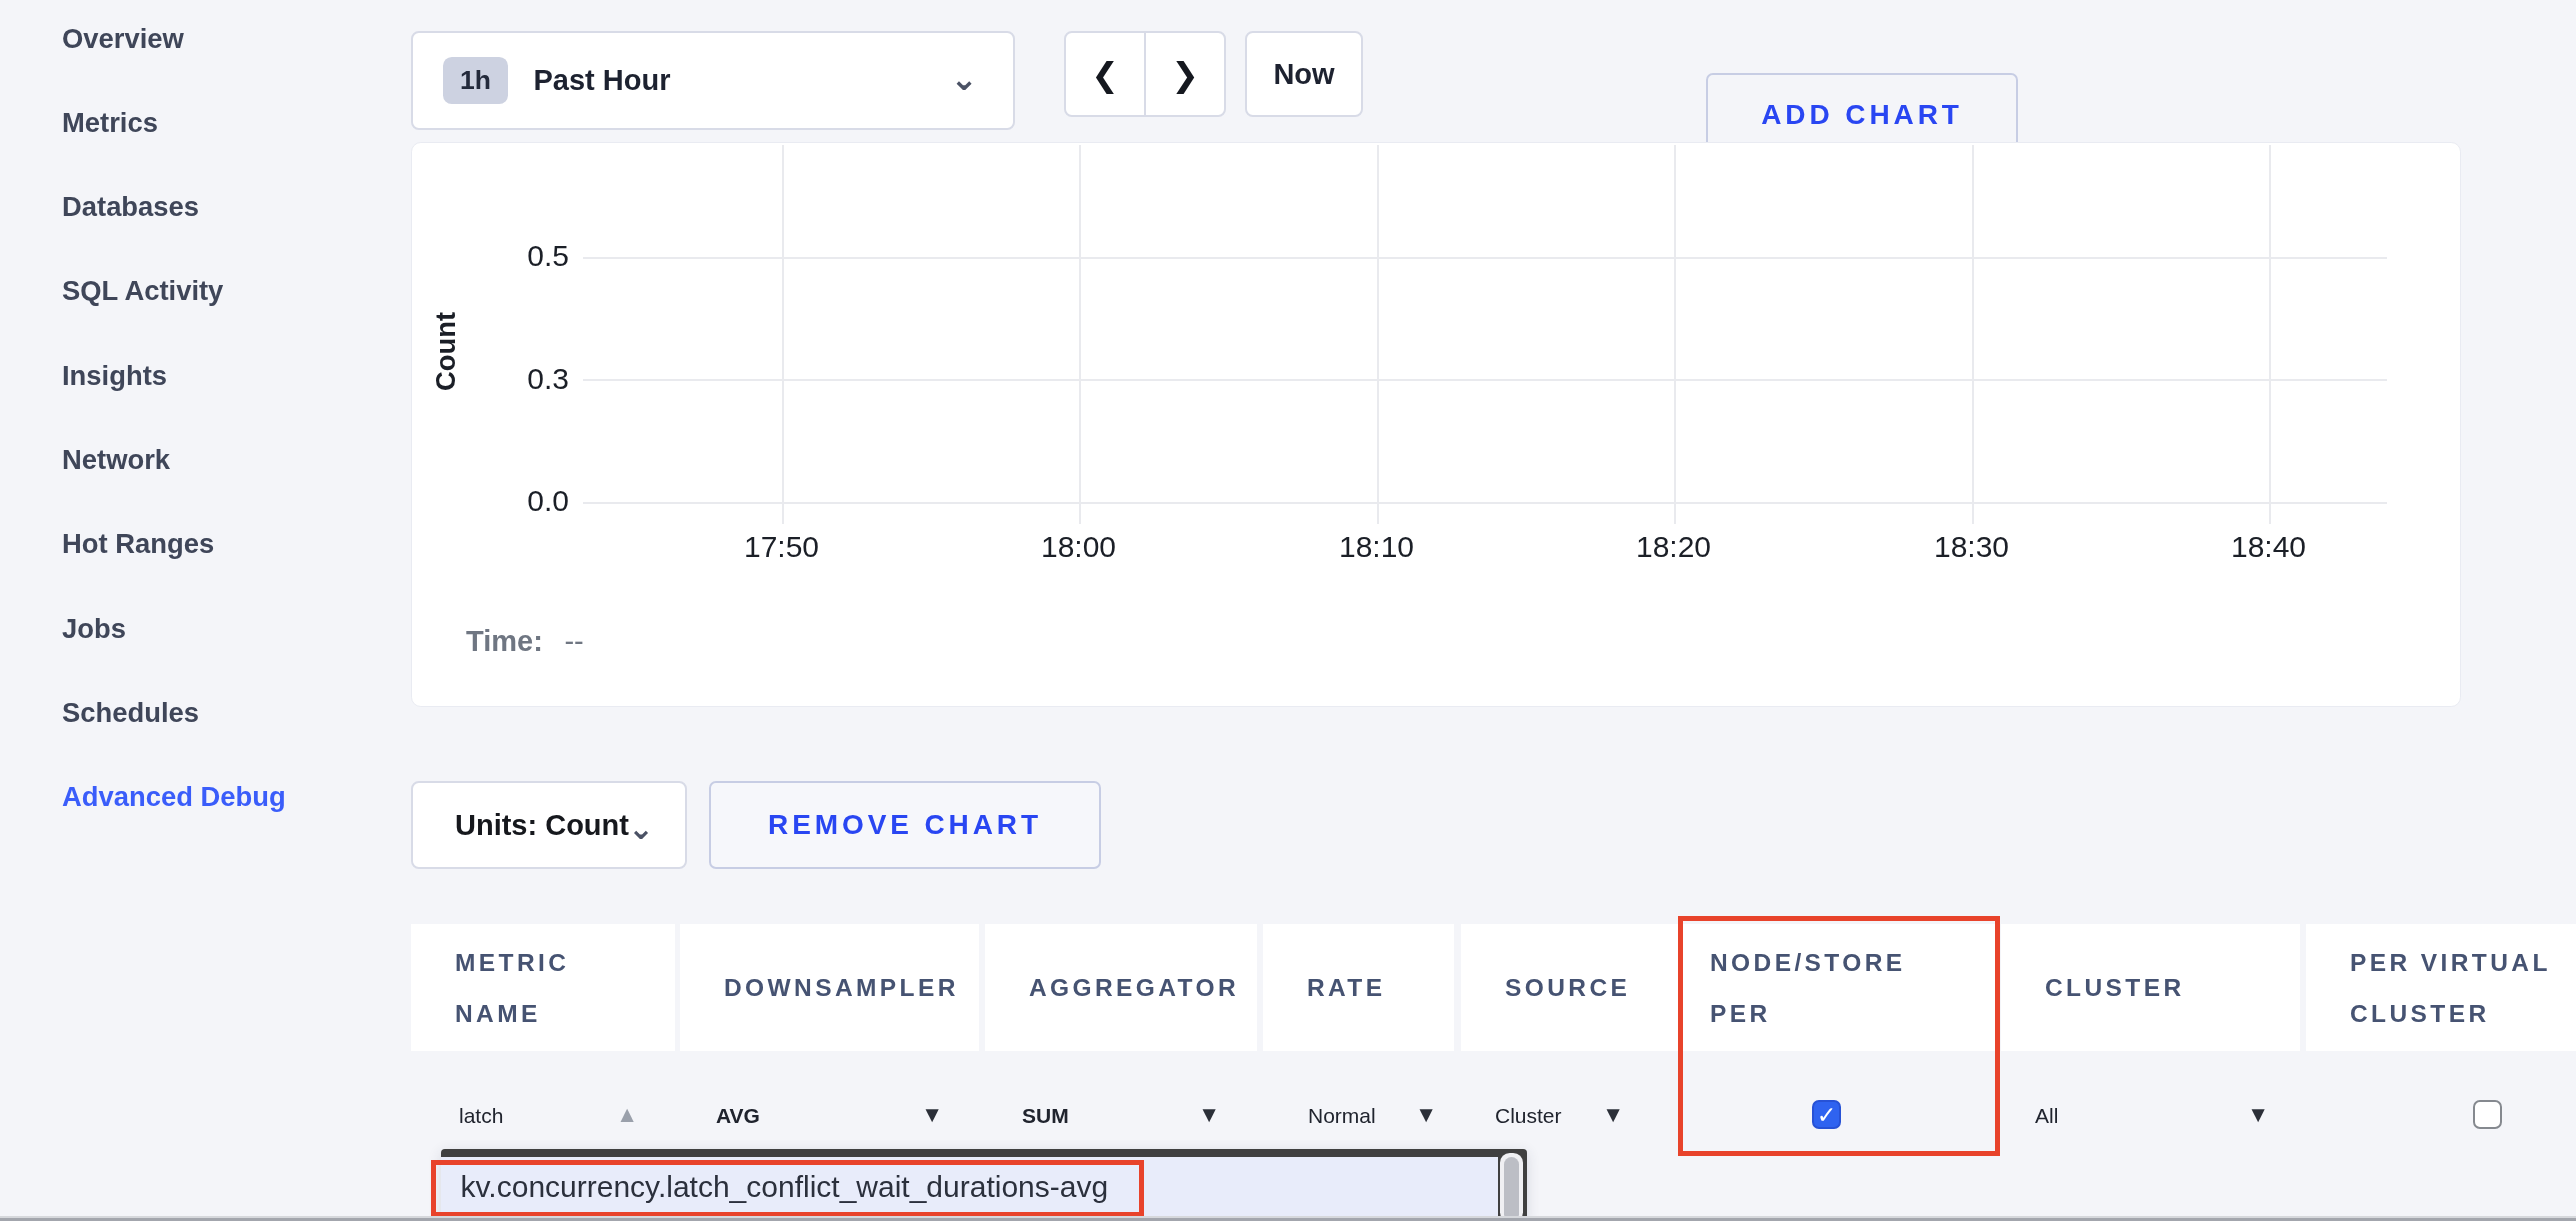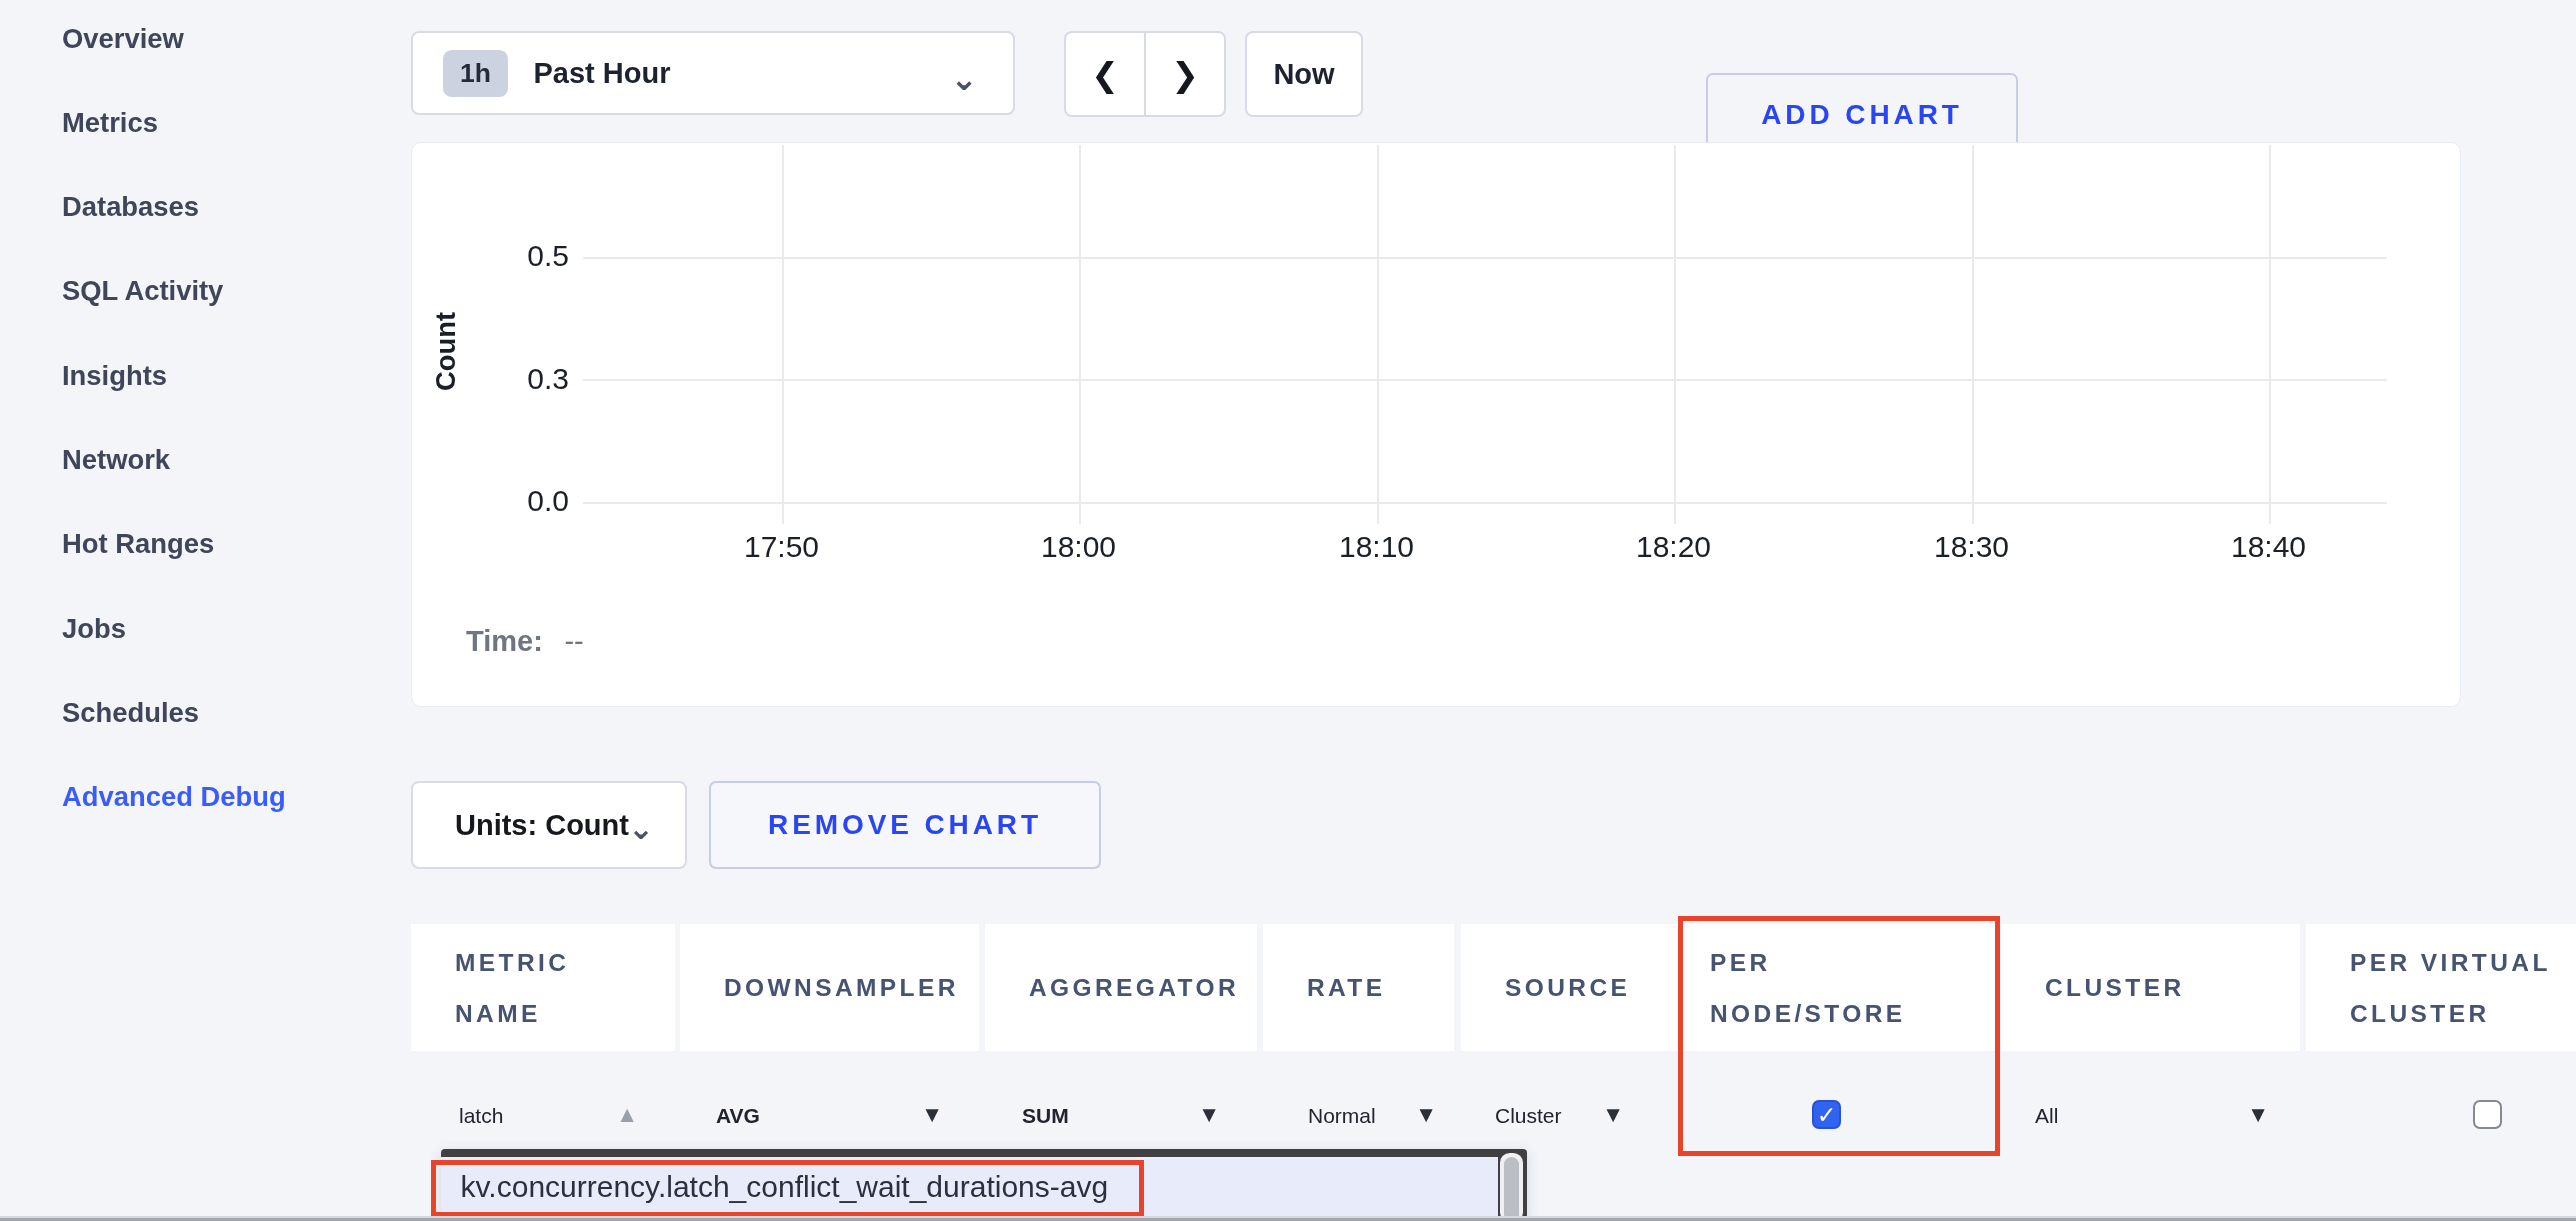--- a/index.html
+++ b/index.html
@@ -15,21 +15,21 @@
   .side-item{
     position:absolute;left:62px;height:35px;line-height:35px;
     font-size:27.4px;font-weight:600;color:#3f4659;cursor:pointer;white-space:nowrap;
   }
   .side-item.active{color:#3a5dfa;}
 
   
   .box{
     background:#ffffff;border:2px solid #d8dbe7;border-radius:7.8px;box-sizing:border-box;
   }
-  .time-dropdown{left:411px;top:31px;width:604px;height:84px;display:flex;align-items:center;cursor:pointer;}
+  .time-dropdown{left:411px;top:31px;width:604px;height:99px;display:flex;align-items:center;cursor:pointer;}
   .range-badge{
     margin-left:30px;width:65px;height:47px;border-radius:8.8px;background:#cdd2e1;
     display:flex;align-items:center;justify-content:center;
     font-size:26.5px;font-weight:700;color:#232a3b;
   }
   .range-label{margin-left:25.5px;font-size:29px;font-weight:600;color:#1d2230;}
   .time-chevron{position:absolute;right:35px;top:25.5px;font-size:33px;color:#4b5265;font-weight:700;}
 
   .arrow-group{left:1064px;top:31px;width:162px;height:86px;display:flex;padding:0;}
   .arrow-btn{flex:1;display:flex;align-items:center;justify-content:center;
@@ -182,22 +182,22 @@
 <div class="th" style="left:985px;width:272px;">
   <span>AGGREGATOR</span>
 </div>
 <div class="th" style="left:1263px;width:191px;">
   <span>RATE</span>
 </div>
 <div class="th" style="left:1461px;width:212px;">
   <span>SOURCE</span>
 </div>
 <div class="th" style="left:1666px;width:329px;">
+  <span>NODE/STORE</span>
   <span>PER</span>
-  <span>NODE/STORE</span>
 </div>
 <div class="th" style="left:2001px;width:299px;">
   <span>CLUSTER</span>
 </div>
 <div class="th" style="left:2306px;width:270px;">
   <span>PER VIRTUAL</span>
   <span>CLUSTER</span>
 </div>
 
 <div class="cell-text" style="left:459px;">latch</div>

